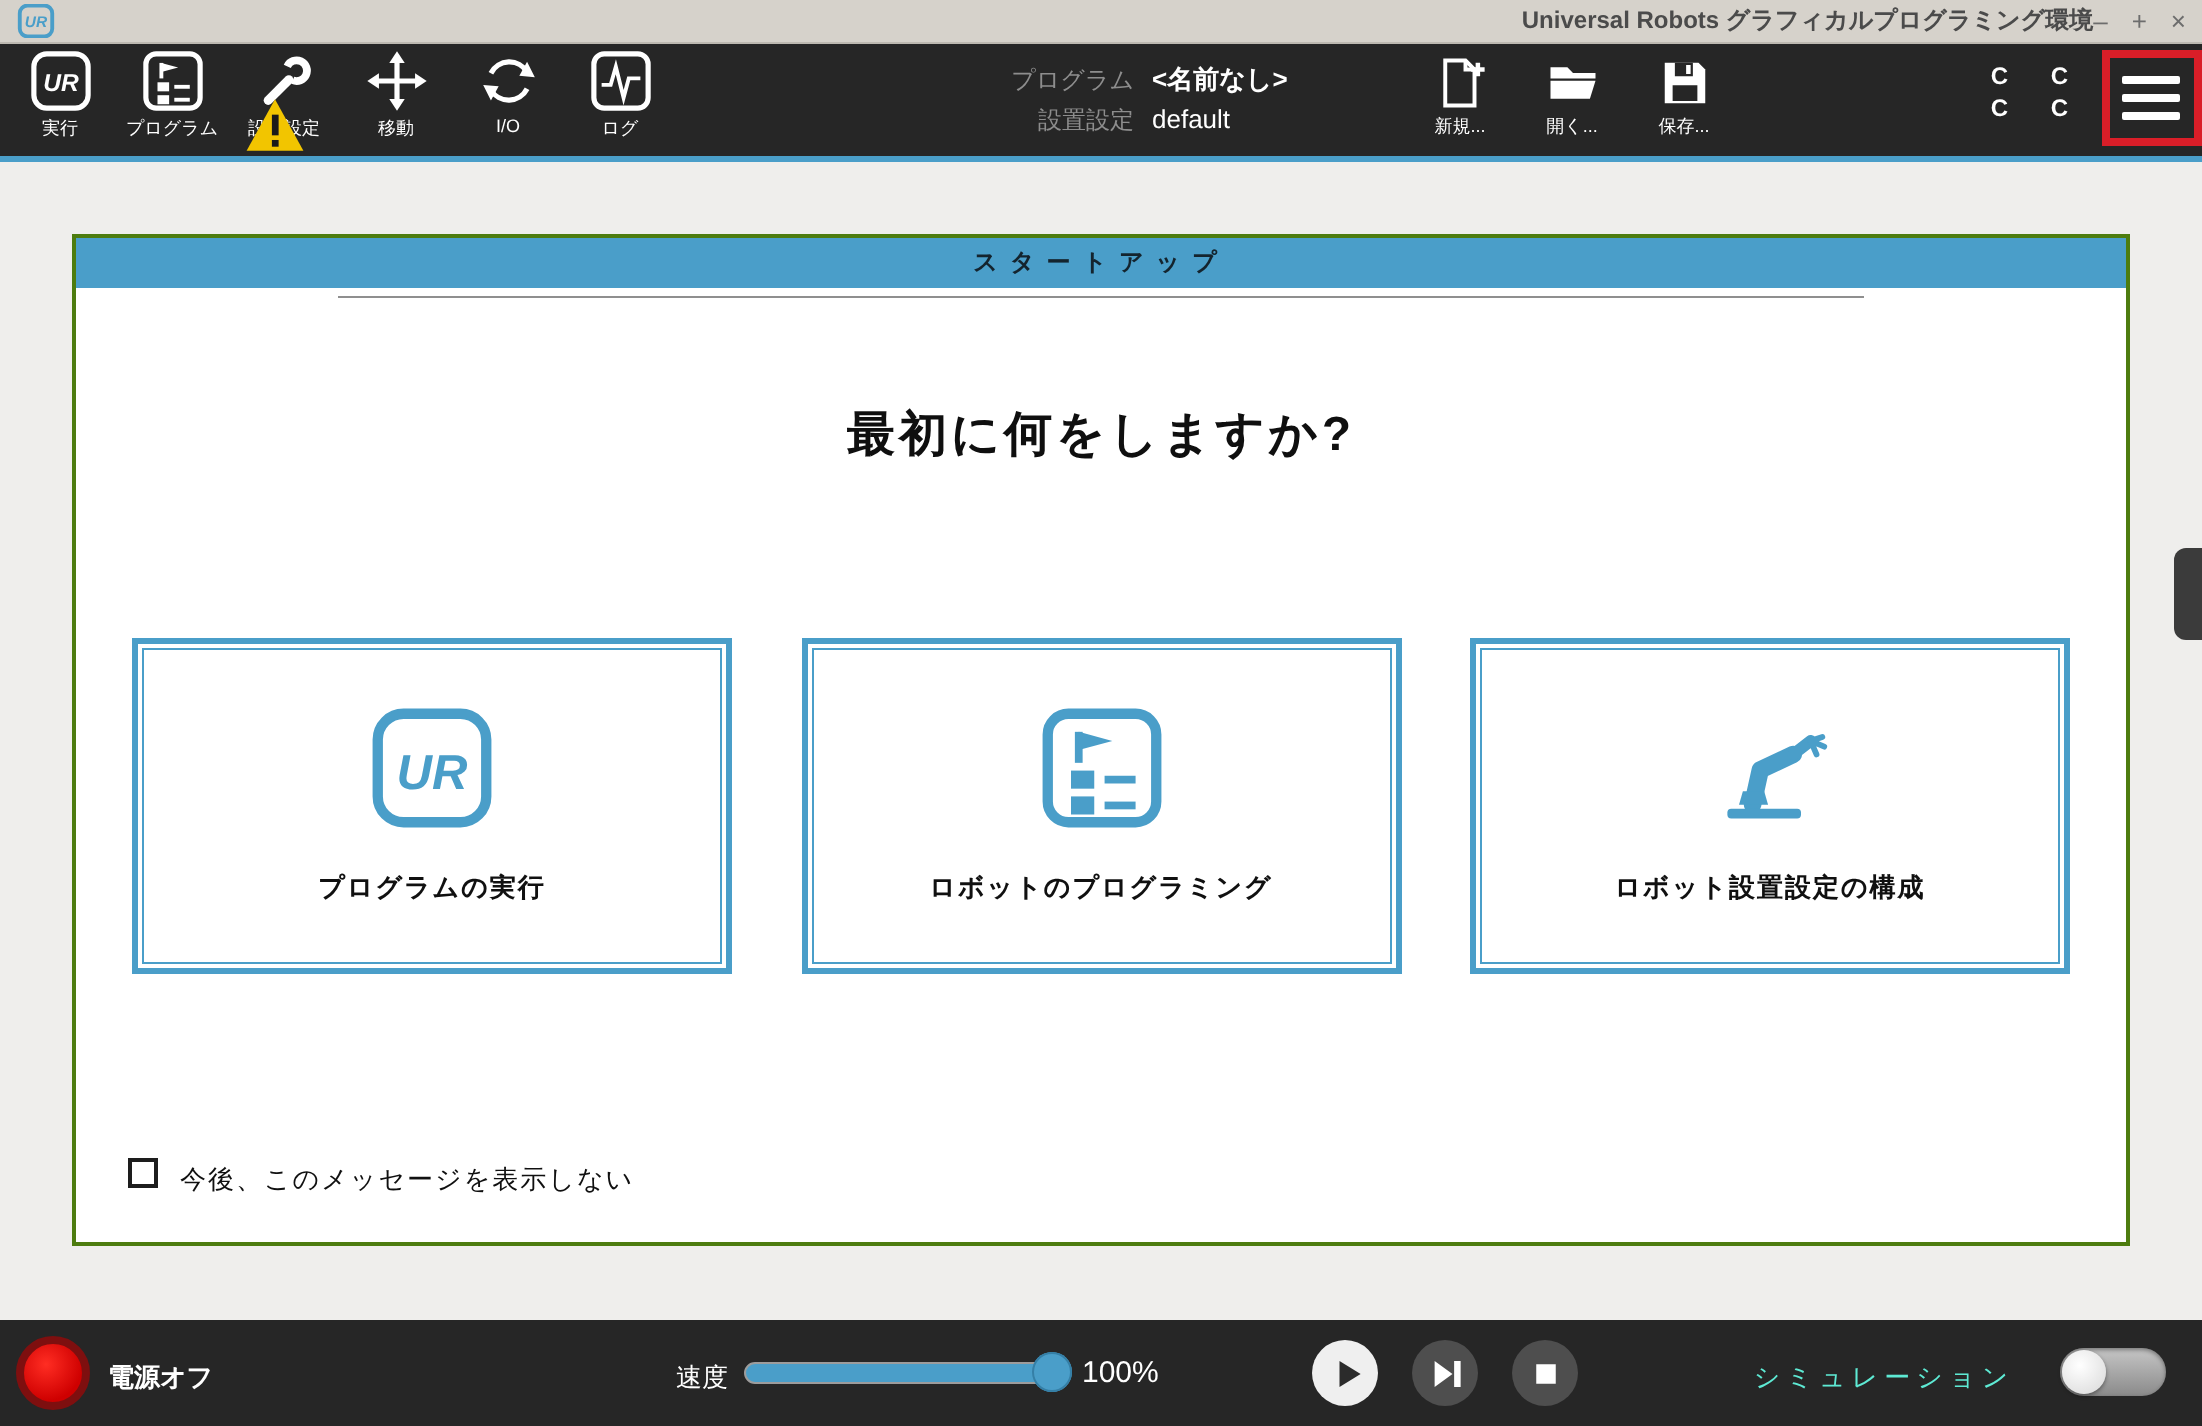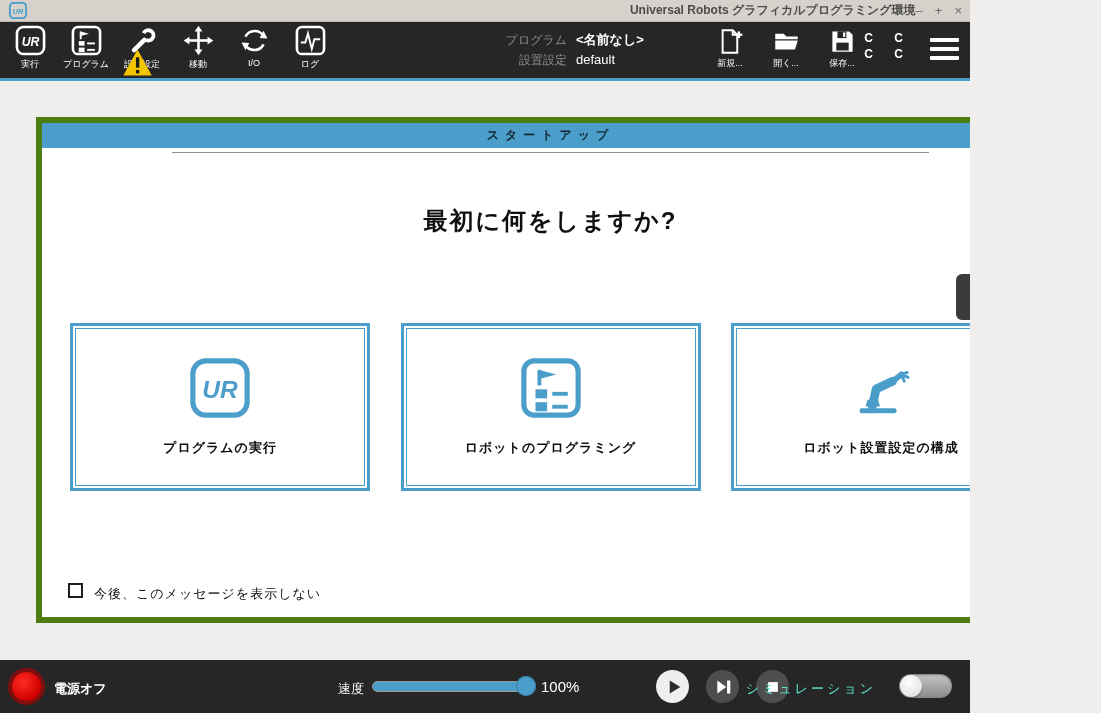--- a/index.html
+++ b/index.html
@@ -1,18 +1,18 @@
 <!DOCTYPE html>
 <html><head>
 <meta charset="utf-8">
 <style>
   * { margin:0; padding:0; box-sizing:border-box; }
   html,body { width:1101px; height:713px; }
   body { font-family:"Liberation Sans", sans-serif; background:#efeeec; }
-  .screen { position:relative; width:970px; height:713px; overflow:hidden; background:#efeeec; }
+  .screen { position:relative; width:1101px; height:713px; overflow:hidden; background:#efeeec; }
 
   
   .titlebar { position:absolute; top:0; left:0; right:0; height:22px; background:#d6d2cb;
               display:flex; align-items:center; padding:0 8px; border-bottom:1px solid #bdb9b1; }
   .titlebar-logo { width:20px; height:17px; color:#4a9ec9; flex:0 0 auto; }
   .titlebar-title { flex:1; text-align:right; font-size:12px; font-weight:bold; color:#4b4b4b; }
   .win-controls { display:flex; gap:12px; color:#6d6d6d; font-size:13px; line-height:1; }
   .win-controls span { cursor:pointer; }
 
   
@@ -44,21 +44,21 @@
   .hamburger .bar { width:29px; height:4px; background:#fff; border-radius:1px; }
   .annotation-highlight { position:absolute; left:1051px; top:25px; width:50px; height:48px;
                           border:4px solid #da1e28; pointer-events:none; }
   .annotation-badge { position:absolute; left:1066px; top:88px; width:24px; height:24px; border-radius:50%;
                       background:#da1e28; color:#fff; font-size:13px; font-weight:bold;
                       display:flex; align-items:center; justify-content:center; box-shadow:0 1px 2px rgba(0,0,0,.35); }
 
   
   .content { position:absolute; top:81px; left:0; right:0; height:579px; background:#efeeec; }
   .panel { position:absolute; left:36px; top:36px; width:1029px; height:506px; background:#fff;
-           border:6px solid #4d7c0f; }
+           border:2px solid #4d7c0f; }
   .panel-header { height:25px; background:#4a9ec9; color:#14242e; font-size:12px; font-weight:bold;
                   letter-spacing:6px; display:flex; align-items:center; justify-content:center; }
   .panel-body { position:relative; height:477px; }
   .panel-divider { width:74.5%; margin:4px auto 0; border-bottom:1px solid #8f8f8f; }
   .startup-heading { text-align:center; margin-top:52px; font-size:24px; font-weight:bold;
                      letter-spacing:2px; color:#0f0f0f; }
   .cards { display:flex; justify-content:space-between; padding:0 28px; margin-top:86px; }
   .card { width:300px; height:168px; background:#fff; border:3px solid #4a9ec9;
           box-shadow:inset 0 0 0 2px #fff, inset 0 0 0 3px #4a9ec9;
           display:flex; flex-direction:column; align-items:center; justify-content:center; gap:20px; cursor:pointer; }

